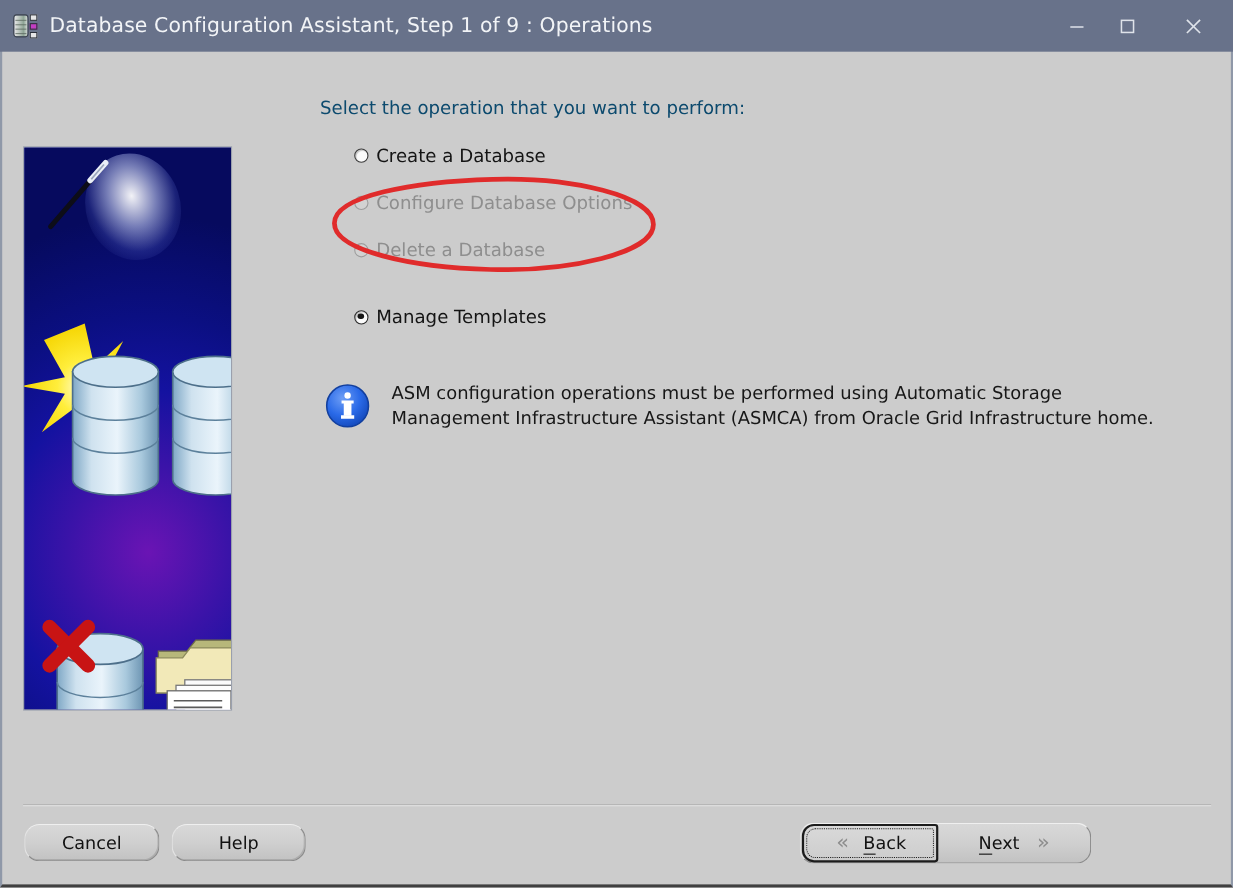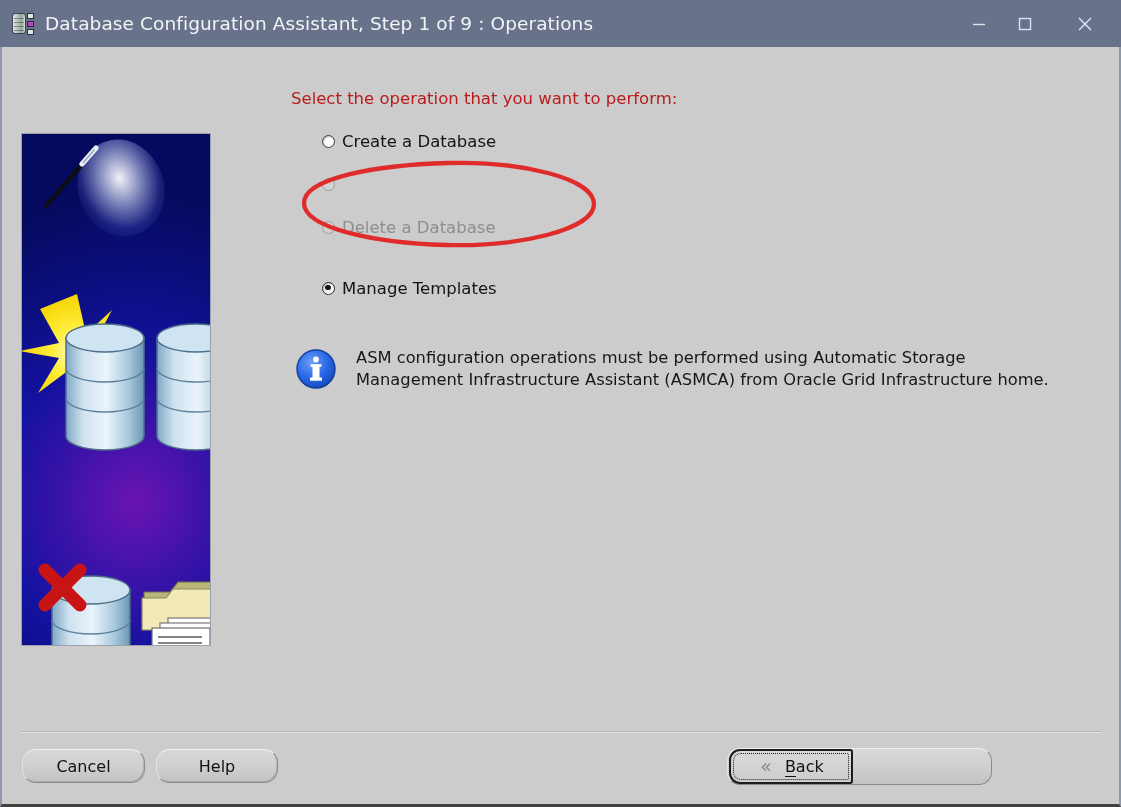--- a/index.html
+++ b/index.html
@@ -115,21 +115,21 @@
   }
   .cyl-big { position: absolute; }
 
   .dbx { position: absolute; }
 
   
   #content-head {
     position: absolute;
     left: 289px; top: 89px;
     font-size: 16.5px;
-    color: #b91c1c;
+    color: #0c4a6e;
     white-space: nowrap;
   }
 
   .radio-row {
     position: absolute;
     left: 320px;
     display: flex;
     align-items: center;
     height: 22px;
   }
@@ -403,20 +403,21 @@
 
   <div id="content-head">Select the operation that you want to perform:</div>
 
   <div class="radio-row" id="radio-create">
     <span class="radio-mark off"></span>
     <span class="radio-label">Create a Database</span>
   </div>
 
   <div class="radio-row" id="radio-configure">
     <span class="radio-mark disabled"></span>
+    <span class="radio-label disabled">Configure Database Options</span>
   </div>
 
   <div class="radio-row" id="radio-delete">
     <span class="radio-mark disabled"></span>
     <span class="radio-label disabled">Delete a Database</span>
   </div>
 
   <div class="radio-row" id="radio-manage">
     <span class="radio-mark on"></span>
     <span class="radio-label">Manage Templates</span>
@@ -455,15 +456,19 @@
 
   <div class="btn" id="btn-cancel">Cancel</div>
   <div class="btn" id="btn-help">Help</div>
 
   <div id="navgroup">
     <div class="navbtn" id="btn-back">
       <span class="focusring"></span>
       <span class="chev">«</span>
       <span class="lbl"><u>B</u><span>ack</span></span>
     </div>
+    <div class="navbtn" id="btn-next">
+      <span class="lbl"><u>N</u><span>ext</span></span>
+      <span class="chev">»</span>
+    </div>
   </div>
 
 </div>
 
 </body></html>

